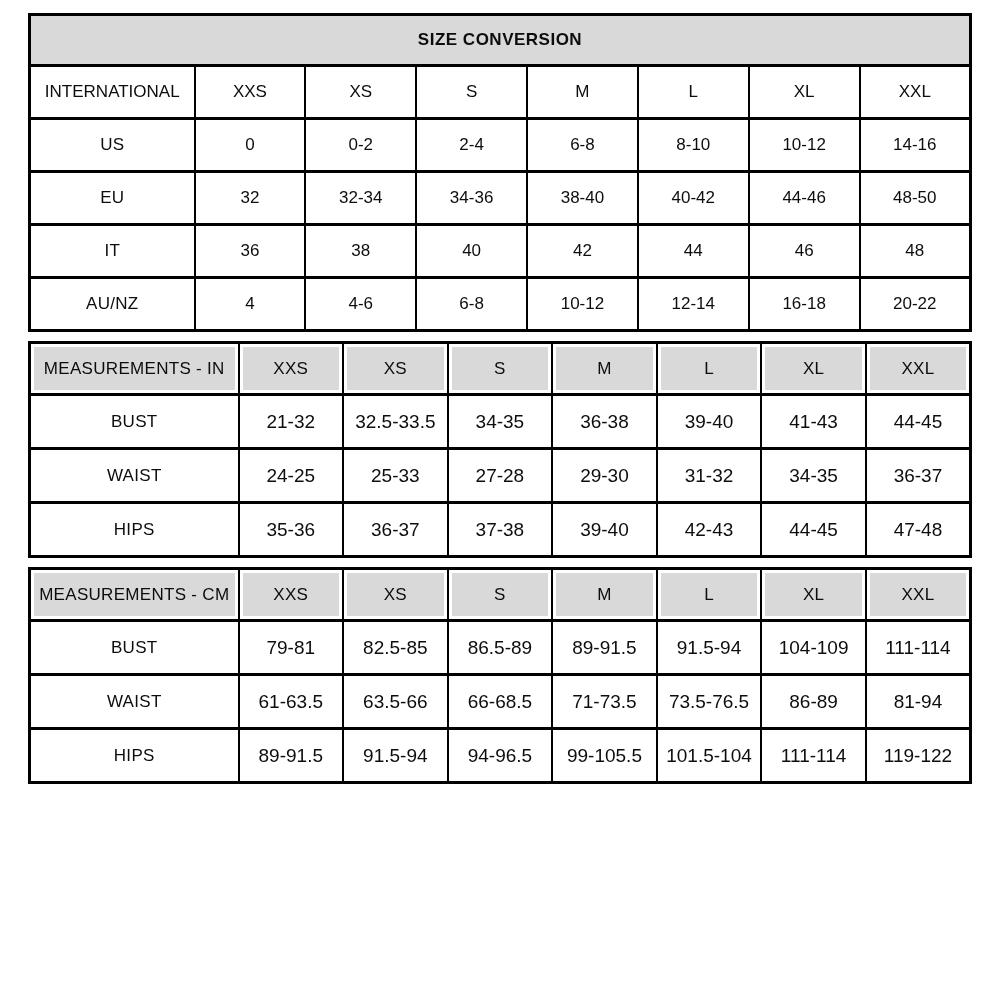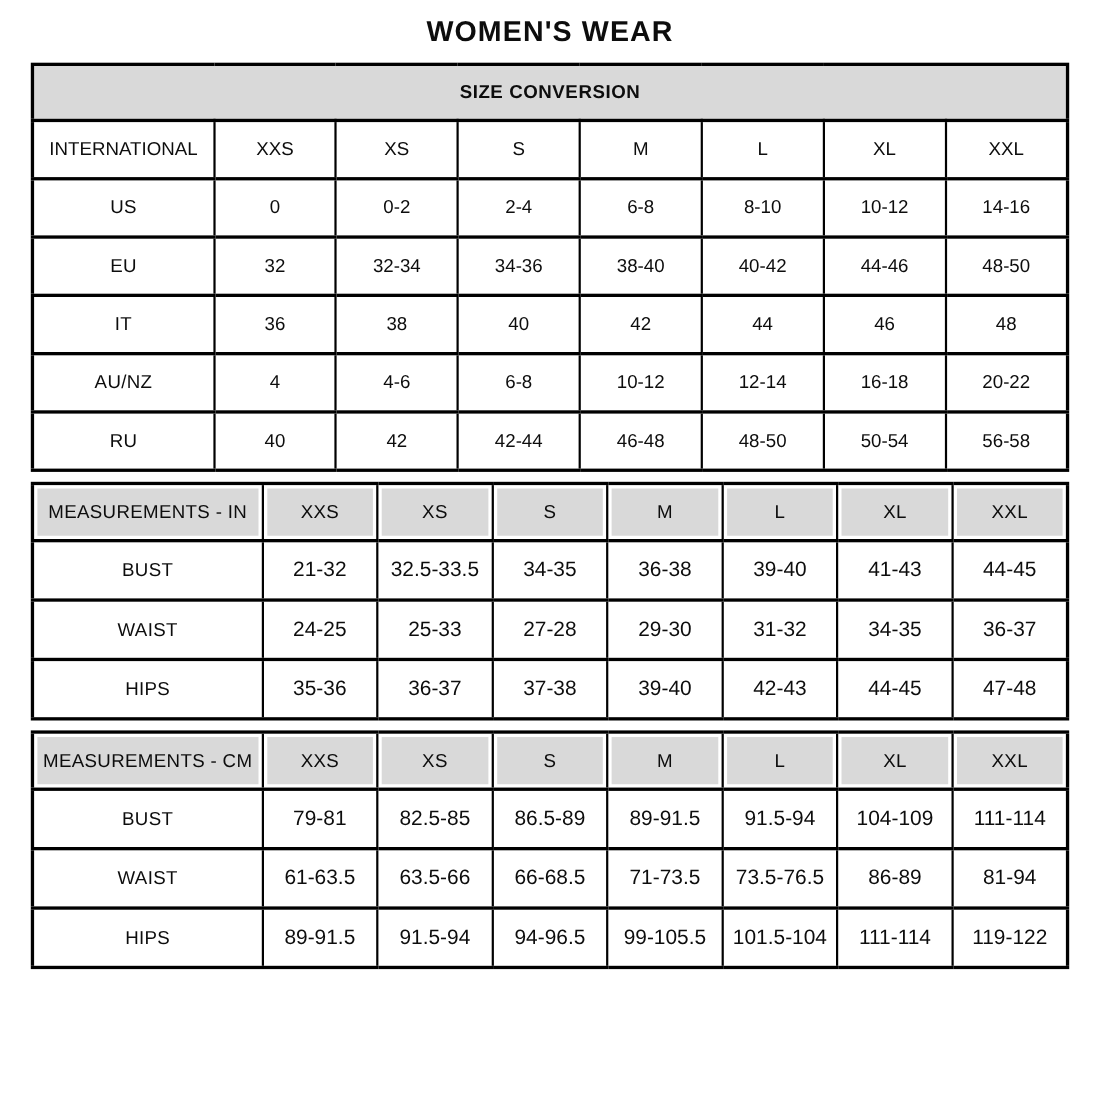--- a/index.html
+++ b/index.html
@@ -56,21 +56,20 @@
     height: 52px !important;
   }
   .lbl { font-size: 16px; letter-spacing: 0.3px; }
   .t2 .val, .t3 .val { font-size: 19px; }
 </style>
 </head>
 <body>
 
 <div class="sheet">
 
-  <h1 class="title">WOMEN'S WEAR</h1>
 
   <table class="tbl t1">
     <colgroup>
         <col class="c0">
         <col>
         <col>
         <col>
         <col>
         <col>
         <col>
@@ -123,30 +122,20 @@
       <tr>
         <td class="lbl">AU/NZ</td>
         <td class="val">4</td>
         <td class="val">4-6</td>
         <td class="val">6-8</td>
         <td class="val">10-12</td>
         <td class="val">12-14</td>
         <td class="val">16-18</td>
         <td class="val">20-22</td>
       </tr>
-      <tr>
-        <td class="lbl">RU</td>
-        <td class="val">40</td>
-        <td class="val">42</td>
-        <td class="val">42-44</td>
-        <td class="val">46-48</td>
-        <td class="val">48-50</td>
-        <td class="val">50-54</td>
-        <td class="val">56-58</td>
-      </tr>
     </tbody>
   </table>
 
   <table class="tbl t2">
     <colgroup>
         <col class="c0">
         <col>
         <col>
         <col>
         <col>

